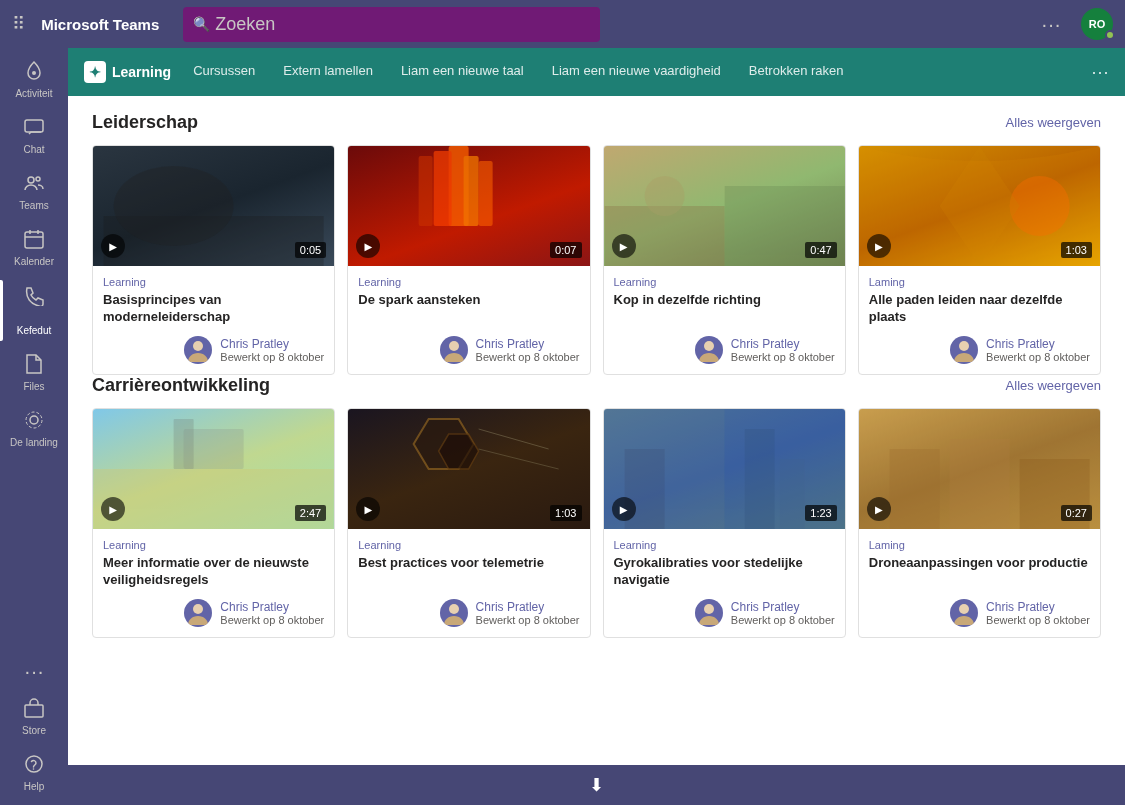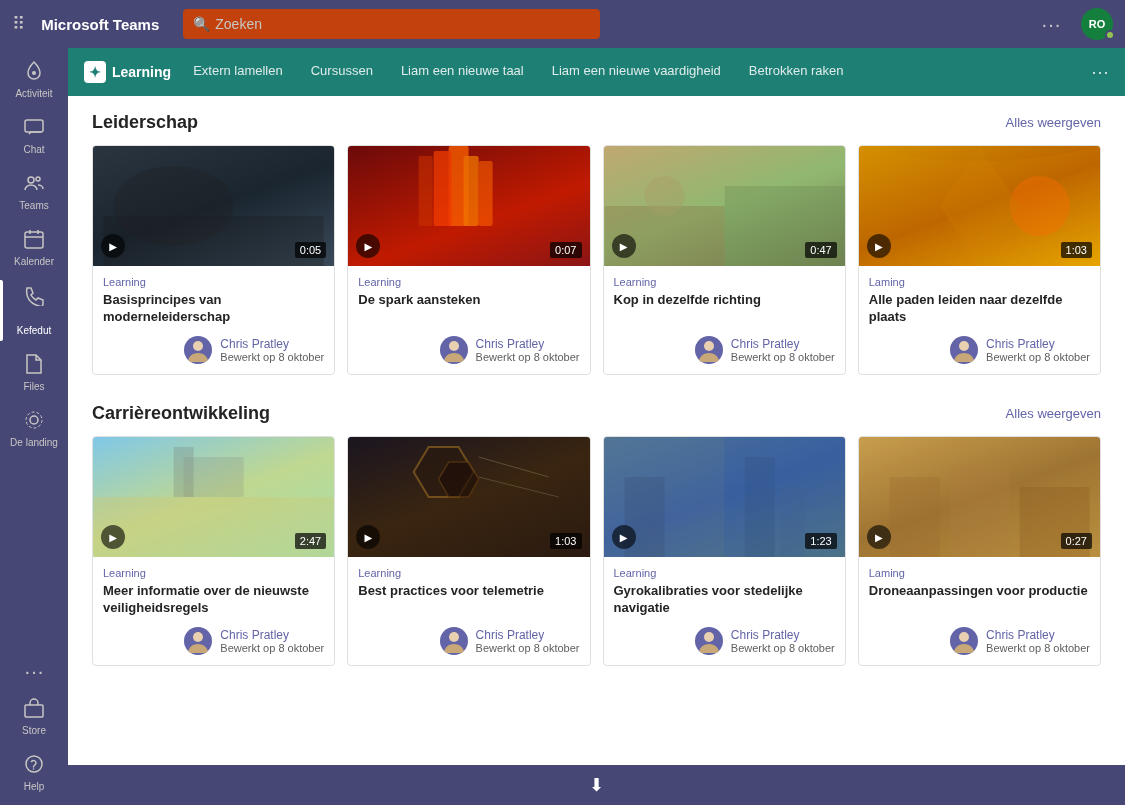--- a/index.html
+++ b/index.html
@@ -36,26 +36,26 @@
     .search-wrapper .search-icon {
       position: absolute;
       left: 10px;
       top: 50%;
       transform: translateY(-50%);
       color: #c8c6c4;
       font-size: 14px;
     }
     .search-wrapper input {
       width: 100%;
-      background: #c2410c;
+      background: #701a75;
       border: none;
       border-radius: 4px;
       padding: 7px 12px 7px 32px;
       color: #c8c6c4;
-      font-size: 14px;
+      font-size: 18px;
       outline: none;
     }
     .search-wrapper input::placeholder { color: #c8c6c4; }
     .topbar-spacer { flex: 1; }
     .topbar-more { color: #c8c6c4; font-size: 20px; cursor: pointer; margin-right: 8px; }
     .avatar {
       width: 32px; height: 32px; border-radius: 50%; background: #15803d;
       display: flex; align-items: center; justify-content: center;
       color: white; font-size: 11px; font-weight: 600; position: relative;
     }
@@ -164,21 +164,21 @@
       flex: 1;
       overflow-y: auto;
       padding: 16px 24px;
     }
 
     
     .content-scroll::-webkit-scrollbar { width: 6px; }
     .content-scroll::-webkit-scrollbar-thumb { background: #c8c6c4; border-radius: 3px; }
 
     
-    .section { margin-bottom: 28px; }
+    .section { }
     .section-header {
       display: flex;
       justify-content: space-between;
       align-items: center;
       margin-bottom: 12px;
     }
     .section-title {
       font-size: 18px;
       font-weight: 600;
       color: #252424;
@@ -394,24 +394,24 @@
   </div>
 
   <div style="flex:1; display:flex; flex-direction:column; overflow:hidden;">
 
     <div class="tabs-bar">
       <div class="tabs-bar-logo">
         <div class="tabs-bar-logo-icon">✦</div>
         <span>Learning</span>
       </div>
       <div class="tab-item">
-        <span>Extern lamellen</span>
+        <span>Cursussen</span>
       </div>
       <div class="tab-item">
-        <span>Cursussen</span>
+        <span>Extern lamellen</span>
       </div>
       <div class="tab-item">
         <span>Liam een nieuwe taal</span>
       </div>
       <div class="tab-item">
         <span>Liam een nieuwe vaardigheid</span>
       </div>
       <div class="tab-item">
         <span>Betrokken raken</span>
       </div>

